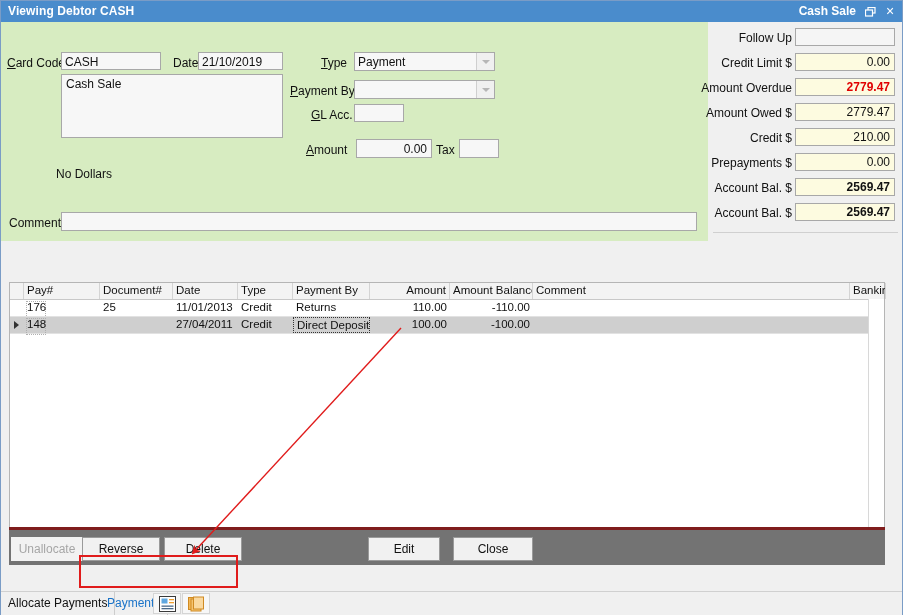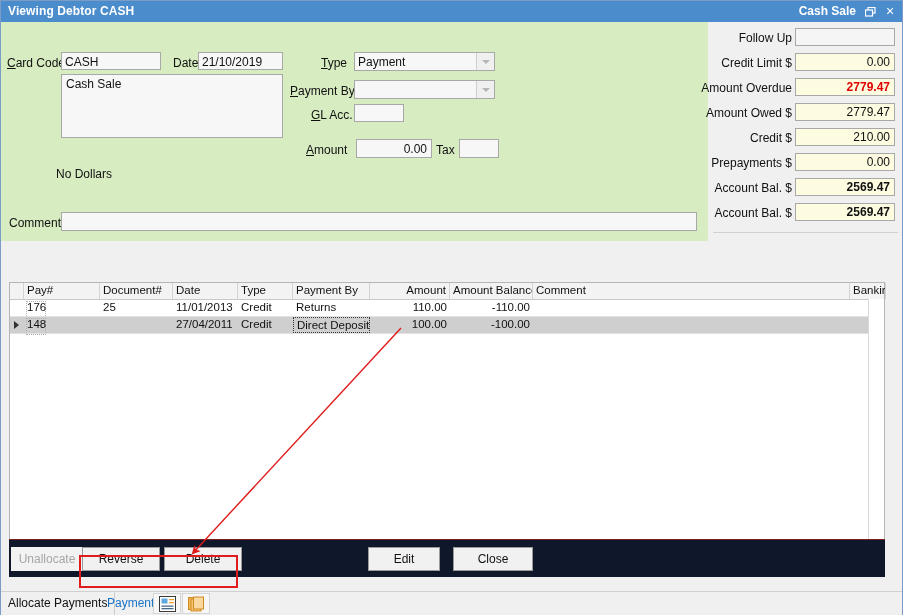--- a/index.html
+++ b/index.html
@@ -94,22 +94,22 @@
   .rowline{position:absolute;left:0;right:0;height:1px;background:#e2e2e2;}
   .indicator{position:absolute;left:0;top:0;width:14px;height:16px;}
   .indicator:after{content:"";position:absolute;left:4px;top:4px;
     border-top:4px solid transparent;border-bottom:4px solid transparent;
     border-left:5px solid #333;}
   .dotcell{position:absolute;top:1px;width:18px;height:15px;border:1px dotted #b0b0b0;}
   .gridscroll{position:absolute;right:0;top:16px;bottom:0;width:15px;
               background:#fff;border-left:1px solid #d8d8d8;}
 
   
-  .btnbar{position:absolute;left:8px;top:538px;width:876px;height:38px;
-          background:#0f172a;border-top:1px solid #7f1d1d;box-sizing:border-box;}
+  .btnbar{position:absolute;left:8px;top:526px;width:876px;height:38px;
+          background:#737373;border-top:3px solid #7f1d1d;box-sizing:border-box;}
   .btn{position:absolute;top:7px;height:24px;background:#f1f1f1;
        border:1px solid #9a9a9a;box-sizing:border-box;font-size:12px;color:#111;
        text-align:center;line-height:22px;}
   .btn.disabled{color:#a6a6a6;background:#f2f2f2;border-color:#f2f2f2;}
   .highlight{position:absolute;left:78px;top:554px;width:159px;height:33px;
              border:2px solid #e01b1b;box-sizing:border-box;}
 
   
   .tabstrip{position:absolute;left:0;top:590px;width:901px;height:24px;
             background:#f0f0f0;border-top:1px solid #d0d0d0;}

